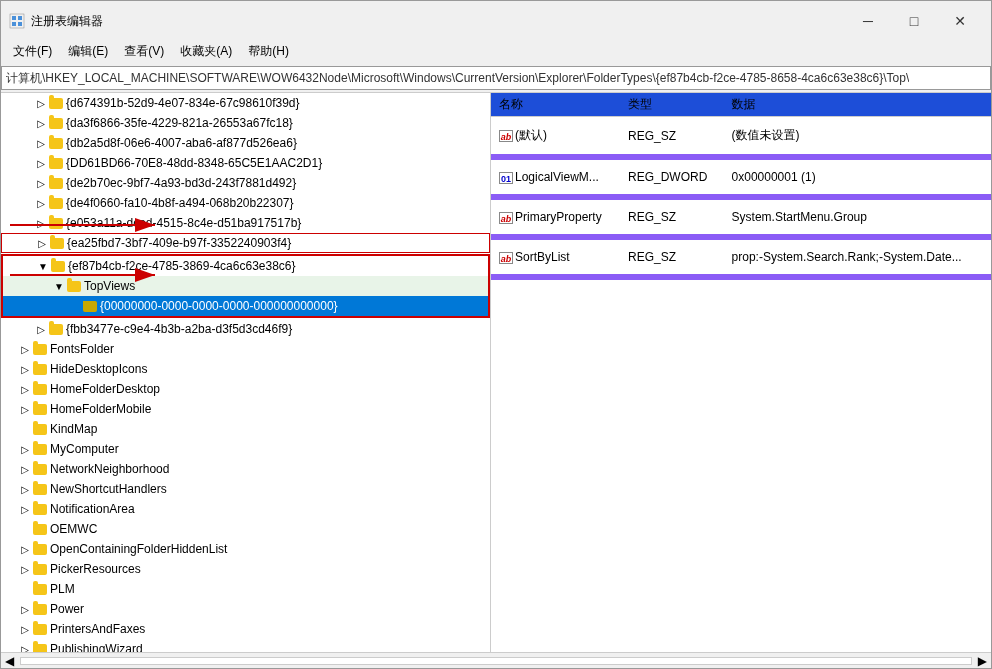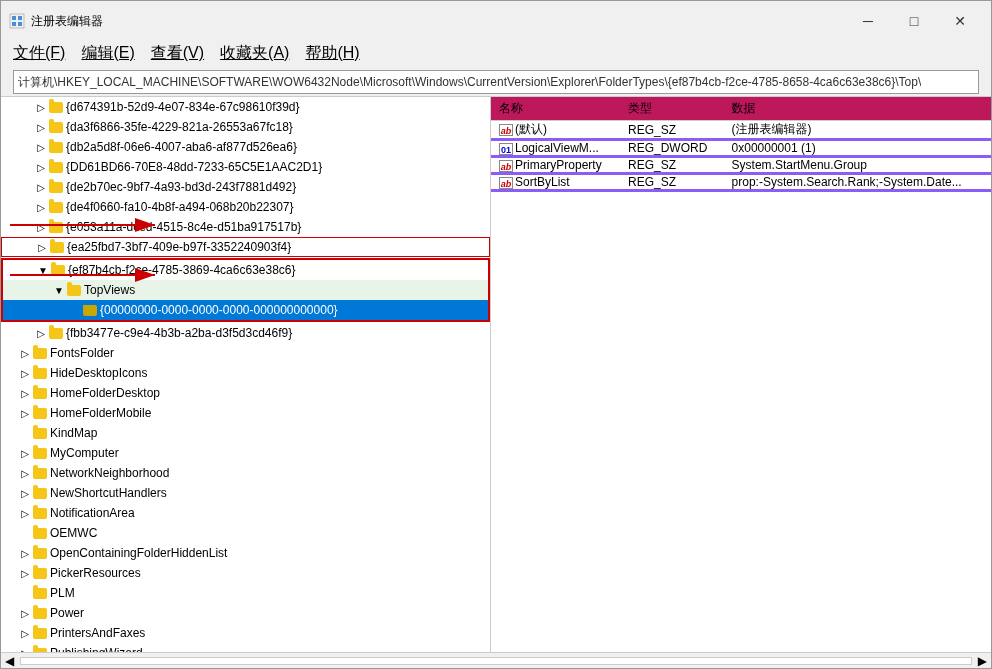--- a/index.html
+++ b/index.html
@@ -64,29 +64,28 @@
     .menu-bar {
       display: flex;
       padding: 2px 4px;
       gap: 0;
       background: #f0f0f0;
     }
 
     .menu-item {
       padding: 2px 8px;
       cursor: pointer;
-      font-size: 16px;
-      text-decoration: underline;
+      font-size: 12px;
     }
 
     
     .address-bar {
       display: flex;
       align-items: center;
-      margin: 2px 12px;
+      margin: 2px 0;
       border: 1px solid #999;
       background: white;
       height: 24px;
       padding: 0 4px;
     }
 
     .address-label {
       font-size: 12px;
       color: #333;
       white-space: nowrap;
@@ -186,31 +185,31 @@
 
     .registry-table {
       width: 100%;
       border-collapse: collapse;
     }
 
     .registry-table th {
       text-align: left;
       padding: 3px 8px;
       border-bottom: 1px solid #ccc;
-      background: #be185d;
+      background: #1d4ed8;
       font-weight: normal;
       font-size: 12px;
       position: sticky;
       top: 0;
     }
 
     .registry-table td {
-      padding: 0 8px;
-      font-size: 12px;
-      border-bottom: 3px solid #8b5cf6;
+      padding: 10px 8px;
+      font-size: 12px;
+      border-bottom: 6px solid #8b5cf6;
       white-space: nowrap;
     }
 
     
     .tree-wrapper {
       position: relative;
     }
 
     .indent-1 { padding-left: 16px; }
     .indent-2 { padding-left: 32px; }
@@ -286,21 +285,21 @@
 
         <div class="tree-item indent-2">
           <span class="expand-btn">▷</span>
           <span class="folder-icon-yellow"></span>
           <span>{db2a5d8f-06e6-4007-aba6-af877d526ea6}</span>
         </div>
 
         <div class="tree-item indent-2">
           <span class="expand-btn">▷</span>
           <span class="folder-icon-yellow"></span>
-          <span>{DD61BD66-70E8-48dd-7233-65C5E1AAC2D1}</span>
+          <span>{DD61BD66-70E8-48dd-8348-65C5E1AAC2D1}</span>
         </div>
 
         <div class="tree-item indent-2">
           <span class="expand-btn">▷</span>
           <span class="folder-icon-yellow"></span>
           <span>{de2b70ec-9bf7-4a93-bd3d-243f7881d492}</span>
         </div>
 
         <div class="tree-item indent-2">
           <span class="expand-btn">▷</span>
@@ -451,21 +450,21 @@
           <tr>
             <th>名称</th>
             <th>类型</th>
             <th>数据</th>
           </tr>
         </thead>
         <tbody id="registry-tbody">
         <tr>
               <td><span style="display: inline-block; width: 14px; height: 12px; border: 1px solid rgb(136, 136, 136); background: white; font-size: 9px; text-align: center; line-height: 12px; margin-right: 2px; color: rgb(204, 0, 0); font-weight: bold; font-style: italic; vertical-align: middle;">ab</span>(默认)</td>
               <td>REG_SZ</td>
-              <td>(注册表编辑器)</td>
+              <td>(数值未设置)</td>
             </tr>
             <tr>
               <td><span style="display: inline-block; width: 14px; height: 12px; border: 1px solid rgb(136, 136, 136); background: white; font-size: 9px; text-align: center; line-height: 12px; margin-right: 2px; color: rgb(0, 0, 204); font-weight: bold; vertical-align: middle;">01</span>LogicalViewM...</td>
               <td>REG_DWORD</td>
               <td>0x00000001 (1)</td>
             </tr>
             <tr>
               <td><span style="display: inline-block; width: 14px; height: 12px; border: 1px solid rgb(136, 136, 136); background: white; font-size: 9px; text-align: center; line-height: 12px; margin-right: 2px; color: rgb(204, 0, 0); font-weight: bold; font-style: italic; vertical-align: middle;">ab</span>PrimaryProperty</td>
               <td>REG_SZ</td>
               <td>System.StartMenu.Group</td>

